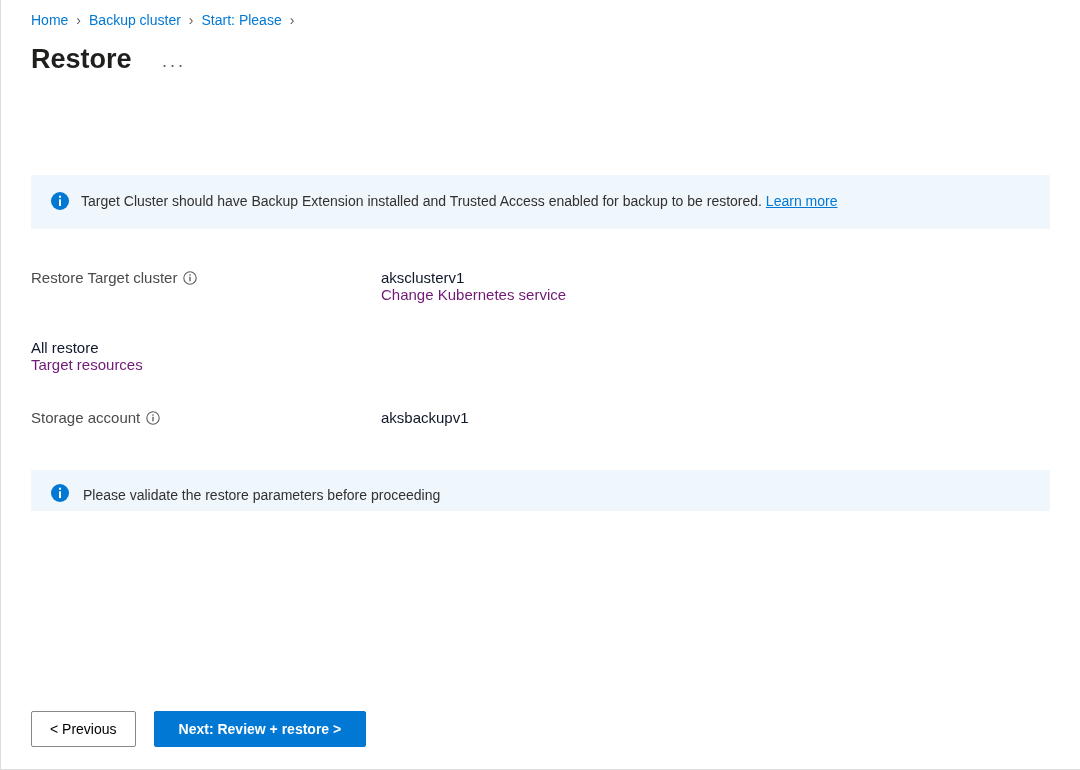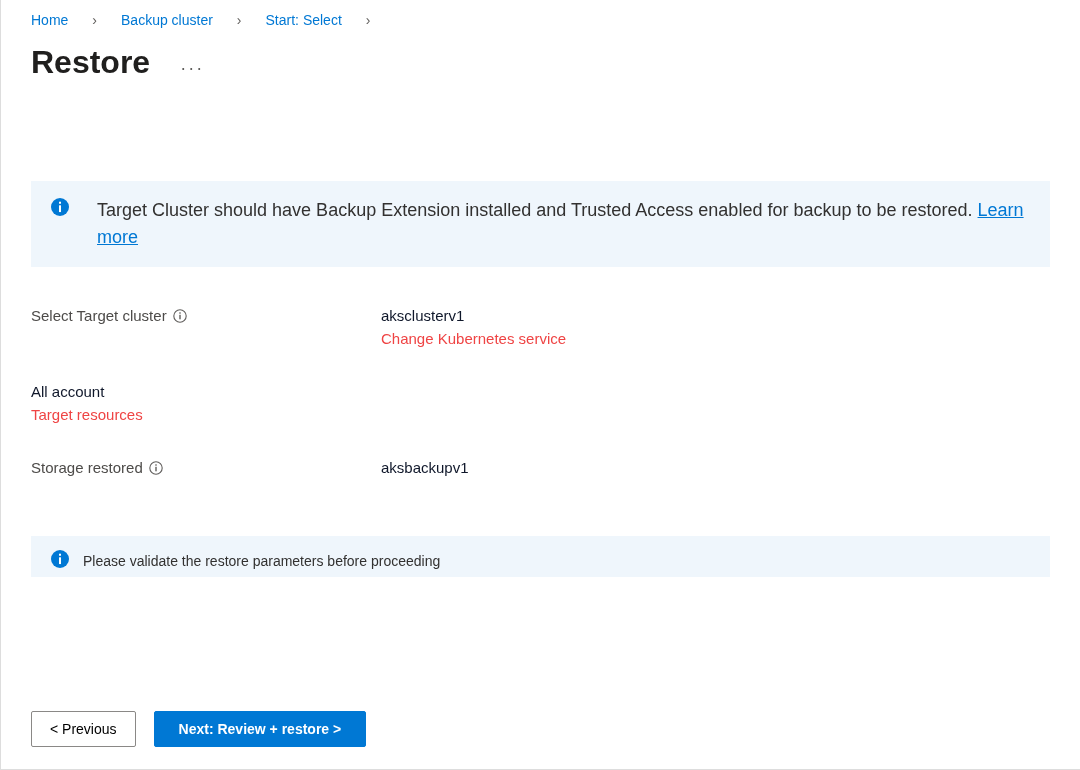--- a/index.html
+++ b/index.html
@@ -12,34 +12,34 @@
       font-size: 14px;
       border-left: 1px solid #ddd;
       border-bottom: 1px solid #ddd;
       position: relative;
     }
     .content {
       padding: 12px 30px 0 30px;
     }
     .breadcrumb {
       display: flex;
-      gap: 24px;
+      gap: 8px;
       font-size: 14px;
       margin-bottom: 16px;
     }
     .breadcrumb a { color: #0078d4; text-decoration: none; }
     .breadcrumb .chev { color: #605e5c; }
     .title-row {
       display: flex;
       align-items: center;
       gap: 30px;
       margin-bottom: 100px;
     }
     .page-title {
-      font-size: 32px;
+      font-size: 27px;
       font-weight: 600;
       color: #201f1e;
     }
     .more-dots {
       color: #605e5c;
       font-size: 18px;
       letter-spacing: 2px;
       position: relative;
       top: 6px;
     }
@@ -49,24 +49,23 @@
       align-items: flex-start;
       gap: 12px;
       padding: 16px 20px;
       margin-bottom: 40px;
     }
     .info-icon-wrap {
       flex: 0 0 auto;
       margin-top: 1px;
     }
     .info-bar .msg {
-      font-size: 18px;
+      font-size: 14px;
       color: #323130;
       line-height: 1.5;
-      margin-left: 16px;
     }
     .info-bar .msg a {
       color: #0078d4;
       text-decoration: underline;
     }
     .field-row {
       display: flex;
       align-items: flex-start;
       margin-bottom: 36px;
     }
@@ -83,32 +82,31 @@
       width: 14px; height: 14px;
       display: inline-flex;
       align-items: center;
       justify-content: center;
     }
     .field-value {
       color: #0f172a;
       font-size: 15px;
     }
     .field-action {
-      color: #ef4444;
+      color: #701a75;
       font-size: 15px;
-      margin-top: 6px;
       cursor: pointer;
     }
     .bottom-info {
       background: #eff6fc;
       display: flex;
       align-items: center;
       gap: 14px;
       padding: 14px 20px 6px 20px;
-      margin-top: 60px;
+      margin-top: 44px;
     }
     .bottom-info .msg { font-size: 14px; color: #323130; }
     .footer-buttons {
       position: absolute;
       bottom: 22px;
       left: 30px;
       display: flex;
       gap: 18px;
     }
     .btn-secondary {
@@ -132,21 +130,21 @@
   </style>
 </head>
 <body>
 
 <div class="content">
   <nav class="breadcrumb">
     <a href="#">Home</a>
     <span class="chev">›</span>
     <a href="#">Backup cluster</a>
     <span class="chev">›</span>
-    <a href="#">Start: Select</a>
+    <a href="#">Start: Please</a>
     <span class="chev">›</span>
   </nav>
 
   <div class="title-row">
     <h1 class="page-title">Restore</h1>
     <span class="more-dots">···</span>
   </div>
 
   <div class="info-bar">
     <span class="info-icon-wrap">
@@ -156,46 +154,46 @@
           <rect x="7.1" y="3.3" width="1.8" height="1.8" fill="#fff"></rect>
         </svg>
     </span>
     <div class="msg">
       <span>Target Cluster should have Backup Extension installed and Trusted Access enabled for backup to be restored. </span><a href="#">Learn more</a>
     </div>
   </div>
 
   <div class="field-row">
     <div class="field-label">
-      <span>Select Target cluster</span>
+      <span>Restore Target cluster</span>
       <span class="info-circle">
         <svg width="14" height="14" viewBox="0 0 14 14">
             <circle cx="7" cy="7" r="6.2" fill="none" stroke="#605e5c" stroke-width="1.1"></circle>
             <rect x="6.3" y="5.8" width="1.4" height="4.5" fill="#605e5c"></rect>
             <rect x="6.3" y="3.3" width="1.4" height="1.4" fill="#605e5c"></rect>
           </svg>
       </span>
     </div>
     <div>
       <div class="field-value">aksclusterv1</div>
       <div class="field-action">Change Kubernetes service</div>
     </div>
   </div>
 
   <div class="field-row">
     <div>
-      <div class="field-value">All account</div>
+      <div class="field-value">All restore</div>
       <div class="field-action">Target resources</div>
     </div>
   </div>
 
 
   <div class="field-row">
     <div class="field-label">
-      <span>Storage restored</span>
+      <span>Storage account</span>
       <span class="info-circle">
         <svg width="14" height="14" viewBox="0 0 14 14">
             <circle cx="7" cy="7" r="6.2" fill="none" stroke="#605e5c" stroke-width="1.1"></circle>
             <rect x="6.3" y="5.8" width="1.4" height="4.5" fill="#605e5c"></rect>
             <rect x="6.3" y="3.3" width="1.4" height="1.4" fill="#605e5c"></rect>
           </svg>
       </span>
     </div>
     <div>
       <div class="field-value">aksbackupv1</div>

